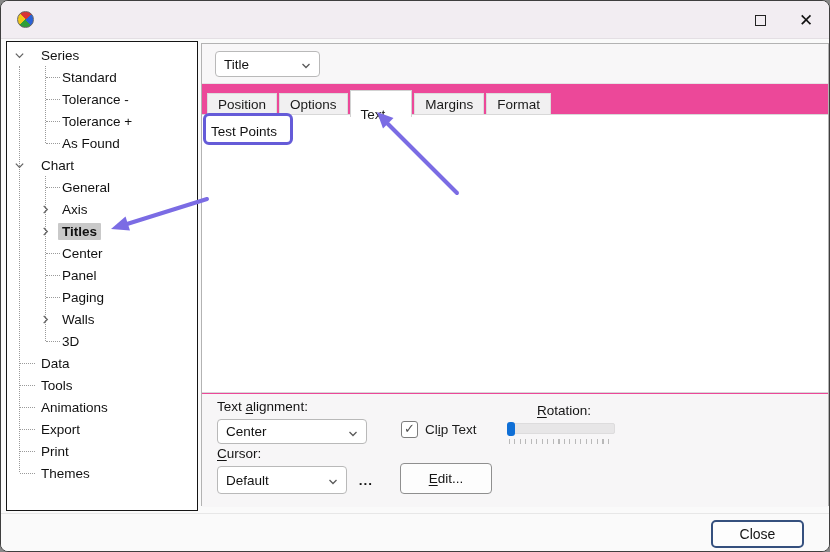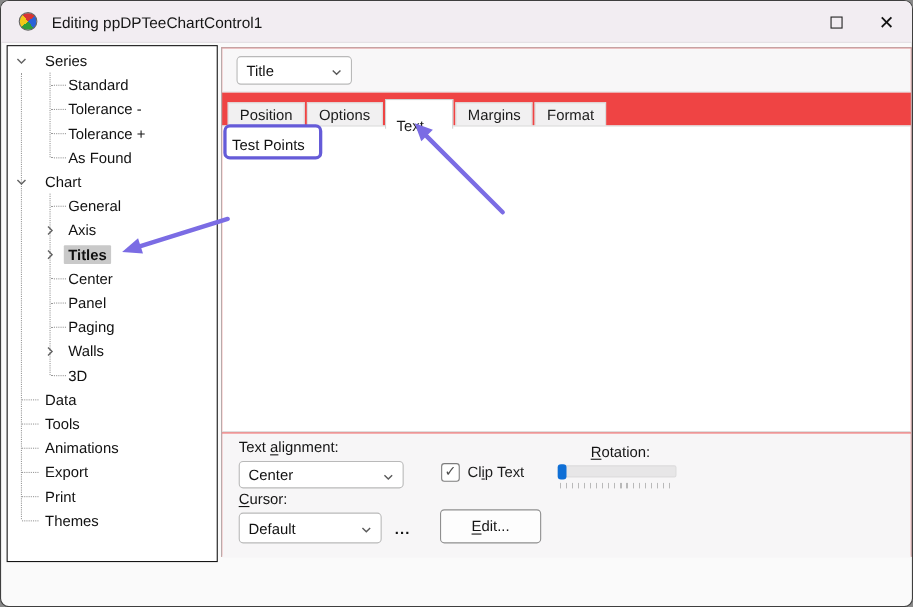--- a/index.html
+++ b/index.html
@@ -38,21 +38,21 @@
   .chev { position:absolute; top:4px; width:14px; height:14px; display:flex; align-items:center; justify-content:center; }
   .chev svg { stroke:#636363; fill:none; stroke-width:1.4; }
   .chev-root { left:5px; }
   .chev-child { left:31px; }
   .tree-label { position:absolute; left:30px; white-space:nowrap; font-size:13.5px; color:#111; padding:1px 4px; border-radius:1px; }
   .lvl1 .tree-label { left:51px; }
   .tree-row.selected .tree-label { background:var(--sel-gray,#c9c9c9); font-weight:700; }
   
   #editor-panel {
     position:absolute; left:200px; top:42px; width:628px; height:463px;
-    background:#ef4444; border:1px solid #b3b3b3;
+    background:#ec4899; border:1px solid #b3b3b3;
   }
   .selector-row { position:absolute; left:0; top:0; width:100%; height:40px; border-bottom:1px solid #e6e4e6; background:#f8f7f8; }
   .combo {
     position:absolute; background:#fff; border:1px solid #b9b9b9; border-radius:4px;
     display:flex; align-items:center; padding:0 8px; font-size:13.5px; color:#111; cursor:default;
   }
   .combo .chevd { margin-left:auto; width:10px; height:10px; }
   .combo .chevd svg { stroke:#5a5a5a; fill:none; stroke-width:1.3; }
   #title-combo { left:13px; top:7px; width:105px; height:26px; }
   
@@ -117,21 +117,20 @@
   }
   #annot-svg { position:absolute; left:0; top:0; width:830px; height:552px; pointer-events:none; z-index:6; }
 </style>
 </head>
 <body>
 
 <div id="window">
 
   <div id="titlebar">
     <span class="app-icon"></span>
-    <span class="title-text">Editing ppDPTeeChartControl1</span>
     <div class="win-btns">
       <button class="win-btn">
           <span class="max-glyph"></span>
         </button>
       <button class="win-btn">
           <span class="close-glyph">✕</span>
         </button>
     </div>
   </div>
 
@@ -308,20 +307,23 @@
           <span>d</span>
           <span>i</span>
           <span>t</span>
           <span>.</span>
           <span>.</span>
           <span>.</span>
         </button>
     </div>
   </div>
 
+  <div id="footer">
+    <button id="close-btn">Close</button>
+  </div>
 
   <div id="annot-box"></div>
   <svg id="annot-svg">
     <g id="arrow-to-titles">
       <line x1="206" y1="198" x2="126" y2="223" stroke-width="4" stroke-linecap="round" stroke="#7b6ce4"></line>
       <polygon points="110,228 124.5,215.5 129,229.5" fill="#7b6ce4"></polygon>
     </g>
     <g id="arrow-to-text-tab">
       <line x1="456" y1="192" x2="387" y2="123" stroke-width="4" stroke-linecap="round" stroke="#7b6ce4"></line>
       <polygon points="376,111 392.5,117 382,127.5" fill="#7b6ce4"></polygon>

